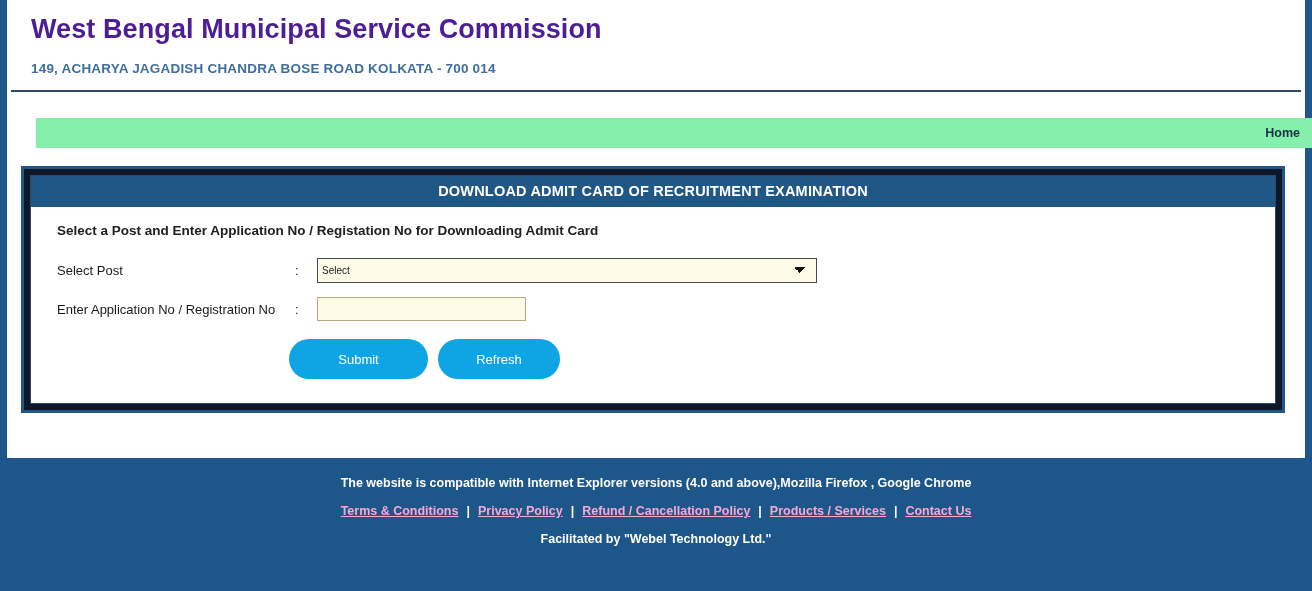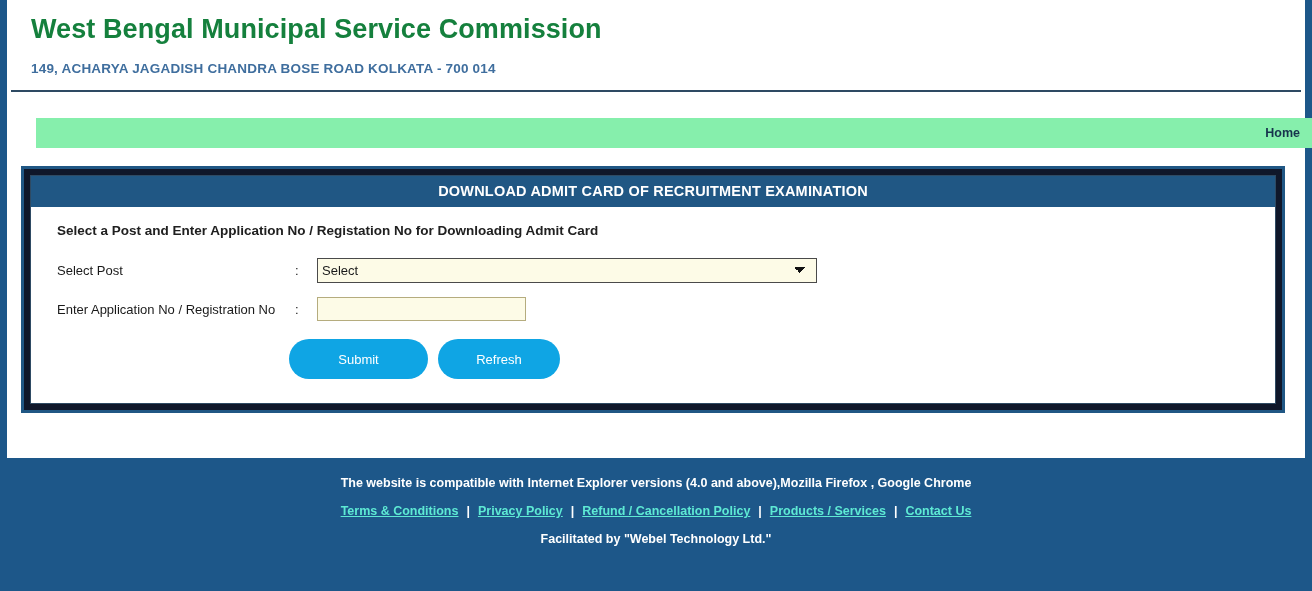--- a/index.html
+++ b/index.html
@@ -27,21 +27,21 @@
   }
 
   
   .site-header {
     padding: 14px 0 0 24px;
     background: #ffffff;
   }
   .site-title {
     font-size: 27px;
     font-weight: bold;
-    color: #15803d;
+    color: #4c1d95;
     letter-spacing: 0.1px;
     line-height: 1.15;
     margin: 0;
     white-space: nowrap;
   }
   .site-address {
     font-size: 13.5px;
     font-weight: bold;
     color: #3f6e9e;
     letter-spacing: 0.2px;
@@ -126,21 +126,21 @@
     width: 22px;
     flex: 0 0 22px;
   }
   .select-control {
     width: 500px;
     height: 25px;
     box-sizing: border-box;
     background: #fdfbe7;
     border: 1px solid #4a4a4a;
     font-family: "Liberation Sans", sans-serif;
-    font-size: 13px;
+    font-size: 10px;
     color: #1a1a1a;
     padding: 0 4px;
     -webkit-appearance: none;
     -moz-appearance: none;
     appearance: none;
     background-image:
       linear-gradient(45deg, transparent 50%, #111 50%),
       linear-gradient(135deg, #111 50%, transparent 50%);
     background-position:
       calc(100% - 16px) calc(50% - 1px),
@@ -199,21 +199,21 @@
     font-size: 12.5px;
     font-weight: bold;
     margin-bottom: 14px;
   }
   .footer-links {
     font-size: 12.5px;
     font-weight: bold;
     margin-bottom: 14px;
   }
   .footer-links a {
-    color: #5eead4;
+    color: #f9a8d4;
     text-decoration: underline;
     cursor: pointer;
   }
   .footer-sep {
     display: inline-block;
     padding: 0 8px;
   }
   .footer-facilitated {
     font-size: 12.5px;
     font-weight: bold;

